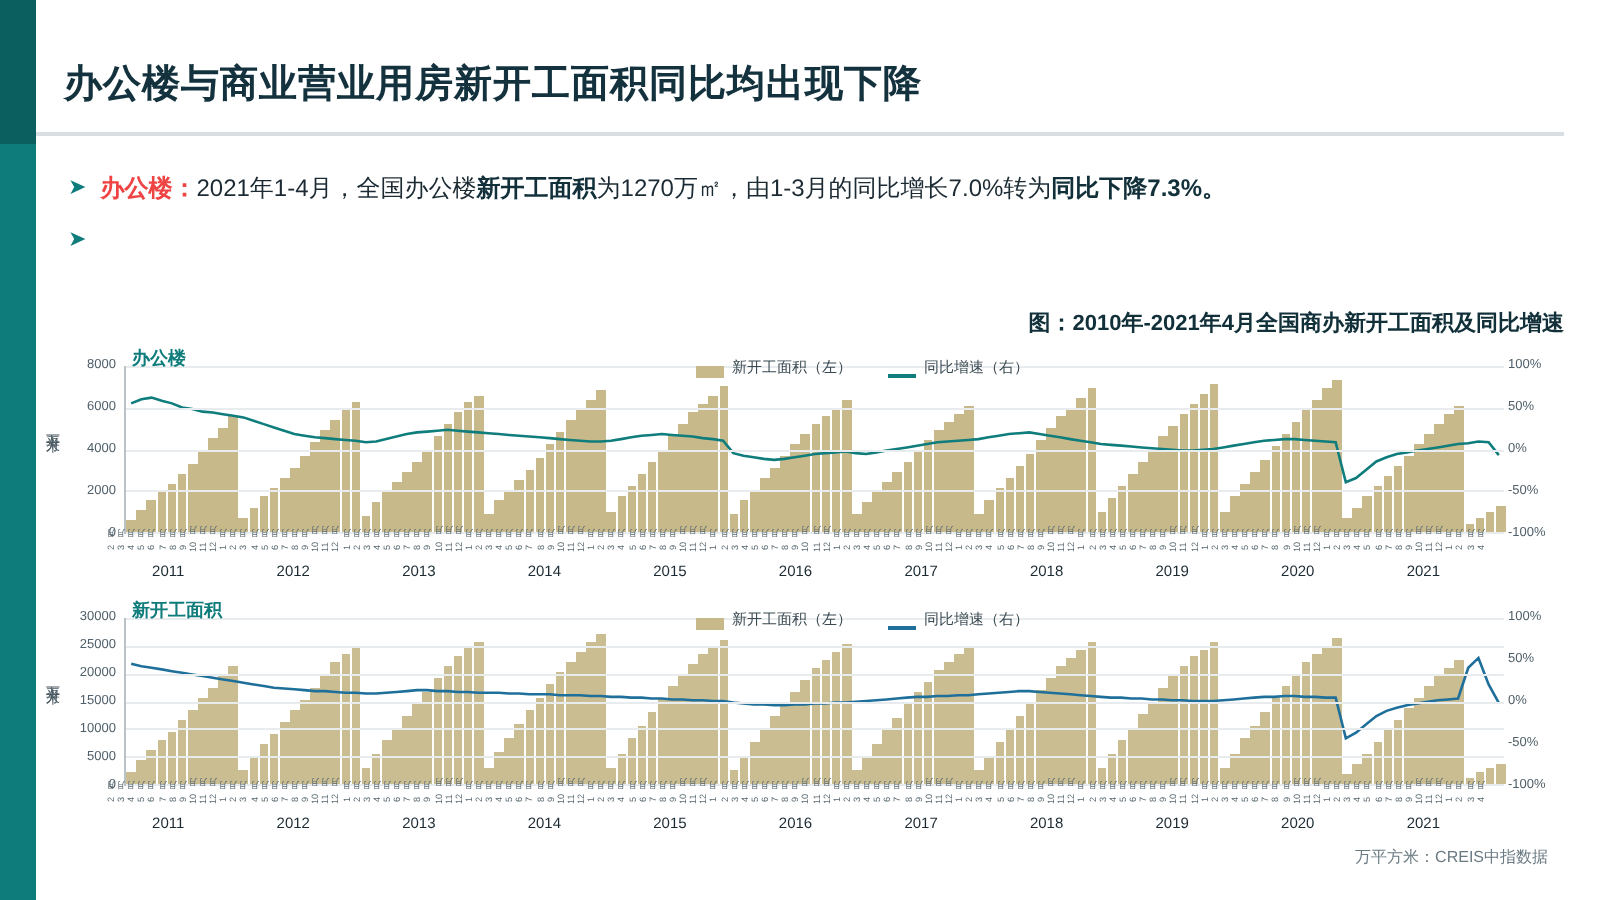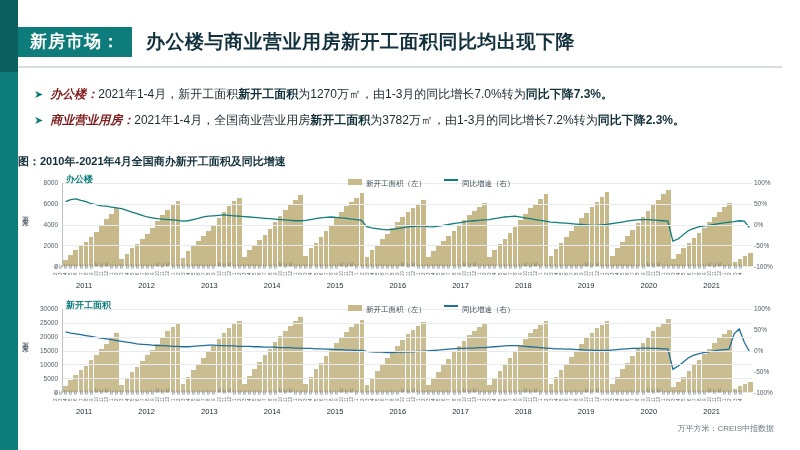--- a/index.html
+++ b/index.html
@@ -30,30 +30,30 @@
   .title-main{
     color:#13323d;font-size:19px;font-weight:bold;margin-left:14px;letter-spacing:0.5px;
   }
   .title-underline{
     position:absolute;left:18px;top:66px;width:764px;height:2px;background:#d8dee2;
   }
   
   .bullets{position:absolute;left:34px;top:85px;width:740px;}
   .bullet{display:flex;align-items:flex-start;margin-bottom:8px;font-size:12px;line-height:18px;}
   .chev{color:#0e7c7b;font-size:11px;margin-right:7px;line-height:18px;}
-  .b-label{color:#7f1d1d;font-weight:bold;font-style:italic;}
+  .b-label{color:#ef4444;font-weight:bold;}
   .b-text{color:#1b2a33;}
   .b-strong{font-weight:bold;color:#12303a;}
   .b-accent{font-weight:bold;color:#12303a;}
   
   .chart-area{
     position:absolute;left:18px;top:148px;width:764px;height:278px;background:#ffffff;
   }
   .chart-title{
-    text-align:left;font-size:11px;font-weight:bold;color:#12303a;margin-top:6px;
+    text-align:right;font-size:11px;font-weight:bold;color:#12303a;margin-top:6px;
   }
   .panel{position:relative;width:764px;height:118px;margin-top:4px;}
   .panel2{margin-top:8px;}
   .panel-tag{
     position:absolute;left:48px;top:0px;font-size:9px;font-weight:bold;color:#0e7c7b;z-index:5;
   }
   .ylabel{
     position:absolute;left:2px;top:38px;font-size:7px;color:#4a5a63;
     writing-mode:vertical-rl;letter-spacing:1px;
   }
@@ -77,58 +77,54 @@
     position:absolute;left:35px;top:94px;width:690px;height:22px;
   }
   .xmonths{position:absolute;left:0;top:0;width:100%;display:flex;}
   .xm{flex:1 1 auto;font-size:4.6px;color:#5a6a72;text-align:center;
       writing-mode:vertical-rl;transform:rotate(180deg);height:13px;}
   .xyears{position:absolute;left:0;top:14px;width:100%;display:flex;}
   .xy{flex:1 1 auto;font-size:7.5px;color:#1b2a33;text-align:center;}
   .legend{
     position:absolute;top:6px;left:330px;display:flex;gap:18px;align-items:center;z-index:6;
   }
-  .lg{display:flex;align-items:flex-start;font-size:7.5px;color:#3a4a52;}
+  .lg{display:flex;align-items:flex-end;font-size:7.5px;color:#3a4a52;}
   .lg .sw{width:14px;height:6px;background:#c8b98a;margin-right:4px;display:inline-block;}
   .lg .ln{width:14px;height:2px;background:#0f7d7c;margin-right:4px;display:inline-block;}
   .lg .ln2{background:#1f6f9b;}
   .source{
     position:absolute;right:26px;bottom:16px;font-size:8px;color:#6a7a82;
   }
   .deco{position:absolute;border-radius:50%;border:1px solid #eceef0;}
   .d1{left:200px;top:160px;width:34px;height:34px;}
   .d2{left:255px;top:196px;width:16px;height:16px;background:#f2f4f5;border:none;}
 </style>
 </head>
 <body>
 
 <div class="left-bar"></div>
 <div class="left-bar-dark"></div>
 
 <div class="deco d1"></div>
 <div class="deco d2"></div>
 
 <div class="title-row">
-  <div class="title-tag">新房市场：</div>
   <div class="title-main">办公楼与商业营业用房新开工面积同比均出现下降</div>
 </div>
 <div class="title-underline"></div>
 
 <div class="bullets">
   <div class="bullet">
     <span class="chev">➤</span>
     <span>
-      <span class="b-label">办公楼：</span><span class="b-text">2021年1-4月，新开工面积</span><span class="b-strong">新开工面积</span><span class="b-text">为1270万㎡，由1-3月的同比增长7.0%转为</span><span class="b-accent">同比下降7.3%。</span>
+      <span class="b-label">办公楼：</span><span class="b-text">2021年1-4月，全国办公楼</span><span class="b-strong">新开工面积</span><span class="b-text">为1270万㎡，由1-3月的同比增长7.0%转为</span><span class="b-accent">同比下降7.3%。</span>
     </span>
   </div>
   <div class="bullet">
     <span class="chev">➤</span>
-    <span>
-      <span class="b-label">商业营业用房：</span><span class="b-text">2021年1-4月，全国商业营业用房</span><span class="b-strong">新开工面积</span><span class="b-text">为3782万㎡，由1-3月的同比增长7.2%转为</span><span class="b-accent">同比下降2.3%。</span>
-    </span>
   </div>
 </div>
 
 <div class="chart-area">
   <div class="chart-title">图：2010年-2021年4月全国商办新开工面积及同比增速</div>
 
   <div class="panel">
     <div class="panel-tag">办公楼</div>
     <div class="ylabel">万平方米</div>
     <div class="legend">

